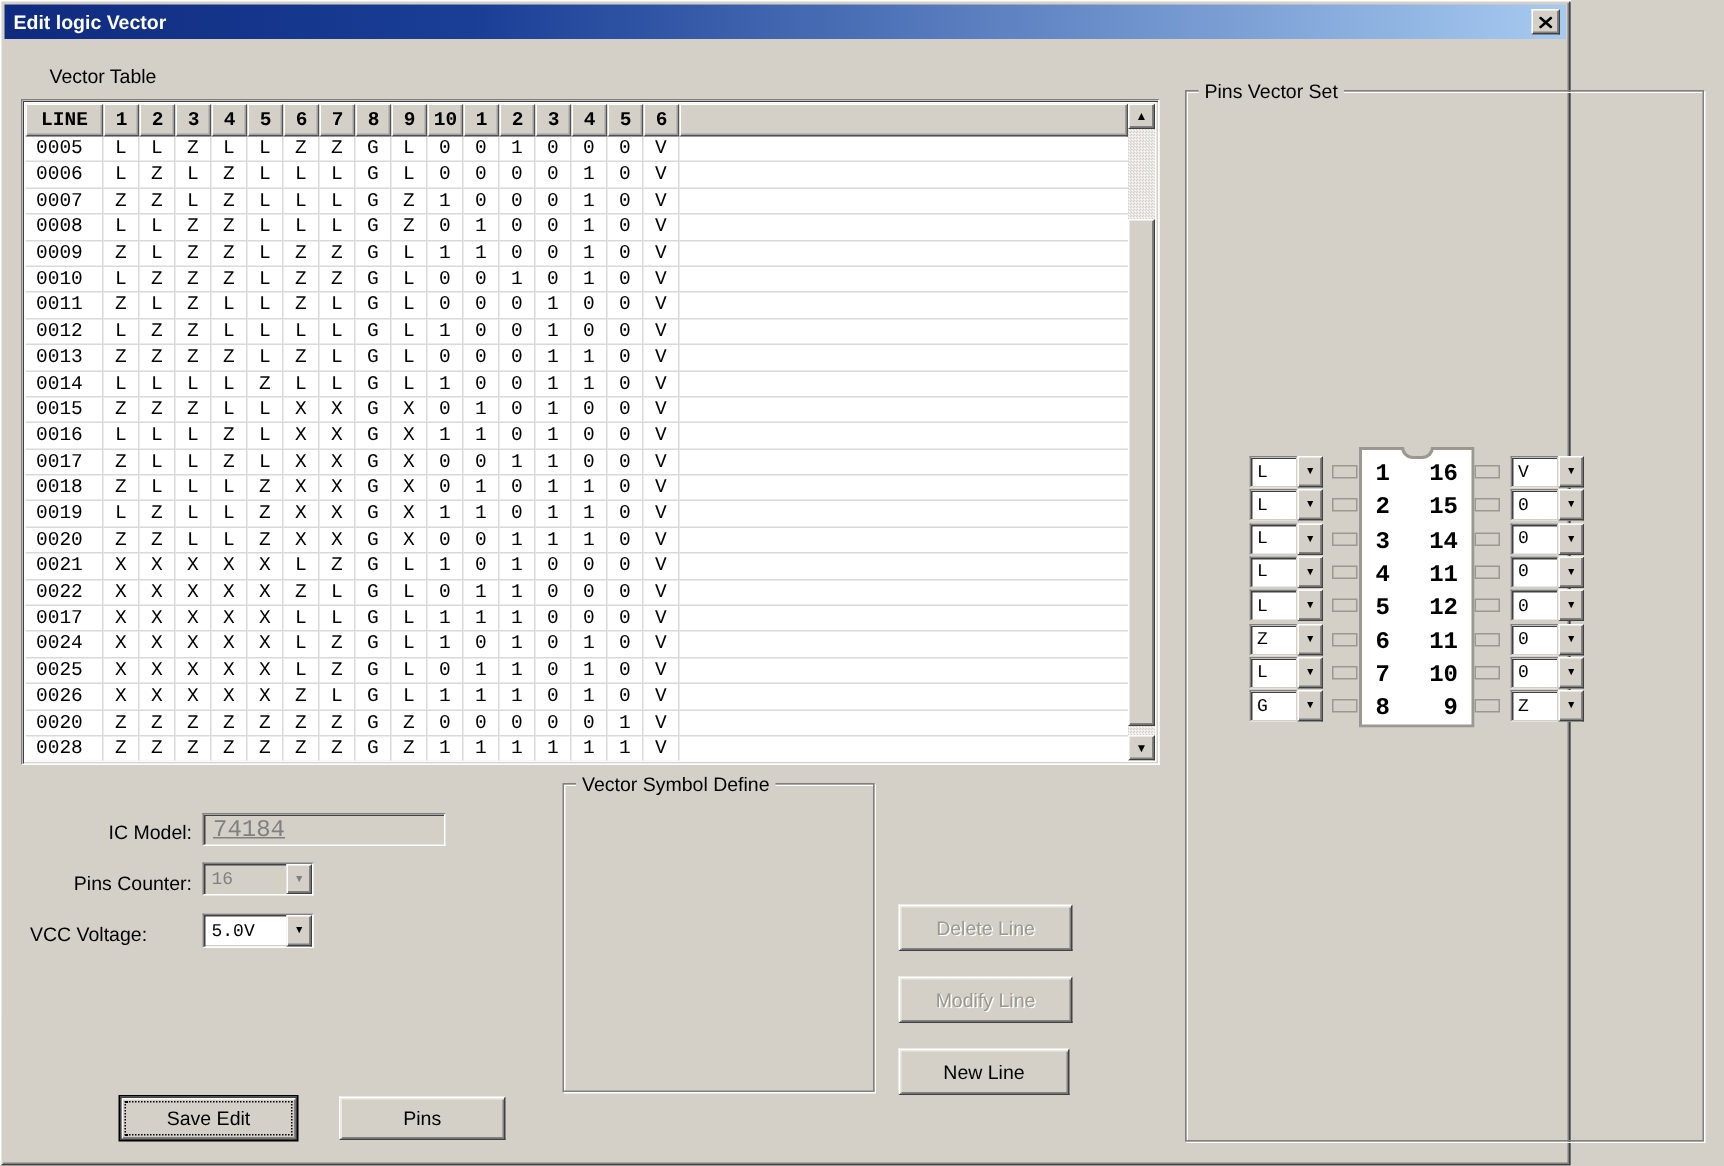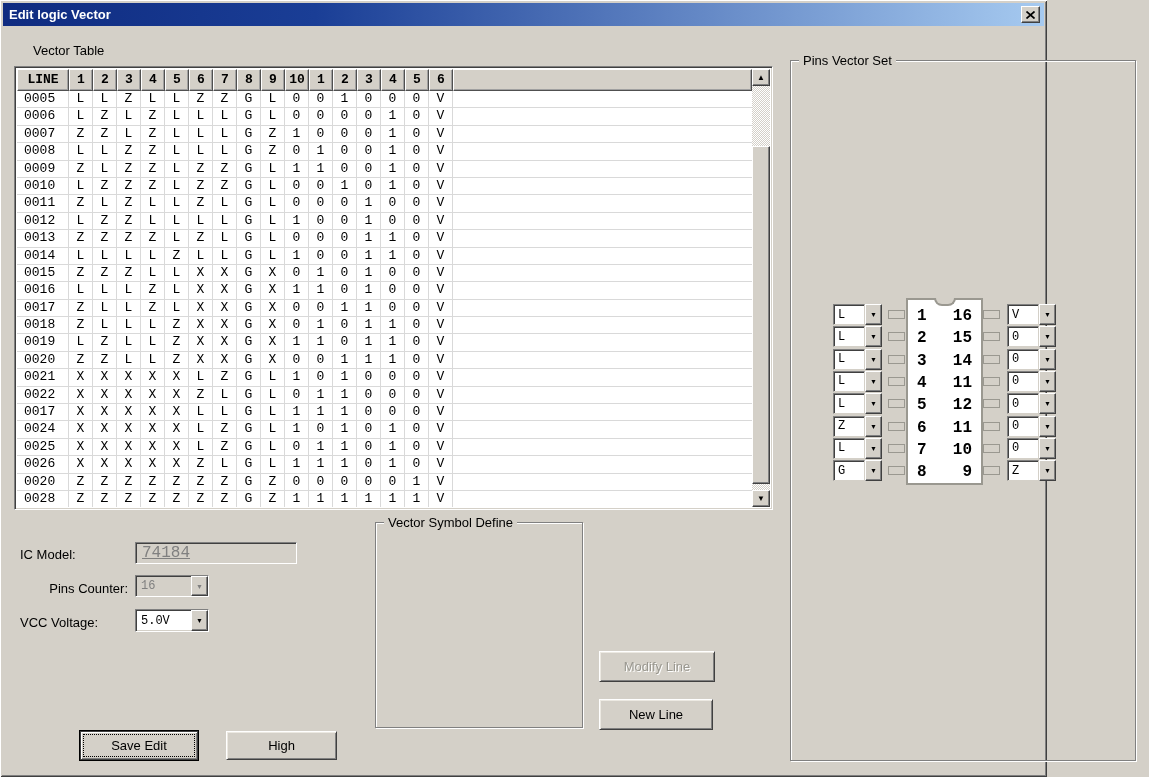--- a/index.html
+++ b/index.html
@@ -616,53 +616,56 @@
             <span>▲</span>
           </div>
         <div class="sb-thumb"></div>
         <div class="sb-btn sb-down">
             <span>▼</span>
           </div>
       </div>
     </div>
   </div>
 
-  <span class="label" style="left:20px; top:547px; width:108px; text-align:left; display:inline-block;">IC Model:</span>
+  <span class="label" style="left:20px; top:547px; width:108px; text-align:right; display:inline-block;">IC Model:</span>
   <div class="field sunken disabled" style="left:135px; top:542px; width:162px; height:22px; padding-left:6px; font-size:16px;text-decoration:underline;">
     <span>74184</span>
   </div>
 
   <span class="label" style="left:20px; top:581px; width:108px; text-align:right; display:inline-block;">Pins Counter:</span>
   <div class="combo sunken disabled" style="position:absolute; left:135px; top:575px; width:74px; height:22px;">
     <span class="combo-value">16</span>
     <span class="combo-btn">▼</span>
   </div>
 
   <span class="label" style="left:20px; top:615px; width:108px; text-align:left; display:inline-block;">VCC Voltage:</span>
   <div class="combo sunken" style="position:absolute; left:135px; top:609px; width:74px; height:23px;">
     <span class="combo-value">5.0V</span>
     <span class="combo-btn">▼</span>
   </div>
 
   <div class="group" style="left:375px; top:522px; width:208px; height:206px;">
     <span class="group-label">Vector Symbol Define</span>
   </div>
 
+  <div class="btn disabled" style="left:599px; top:603px; width:116px; height:31px;">
+      <span>Delete Line</span>
+    </div>
   <div class="btn disabled" style="left:599px; top:651px; width:116px; height:31px;">
       <span>Modify Line</span>
     </div>
   <div class="btn" style="left:599px; top:699px; width:114px; height:31px;">
       <span>New Line</span>
     </div>
 
   <div class="btn focused" style="left:80px; top:731px; width:118px; height:29px;">
       <span>Save Edit</span>
     </div>
   <div class="btn" style="left:226px; top:731px; width:111px; height:29px;">
-      <span>High</span>
+      <span>Pins</span>
     </div>
 
   <div class="group" style="left:790px; top:60px; width:346px; height:701px;">
     <span class="group-label">Pins Vector Set</span>
     <div class="chip">
       <div class="chip-notch"></div>
       <div id="chip-nums">
           <div class="chip-num left" style="top: 6px;">1</div>
           <div class="chip-num left" style="top: 28.3px;">2</div>
           <div class="chip-num left" style="top: 50.6px;">3</div>

